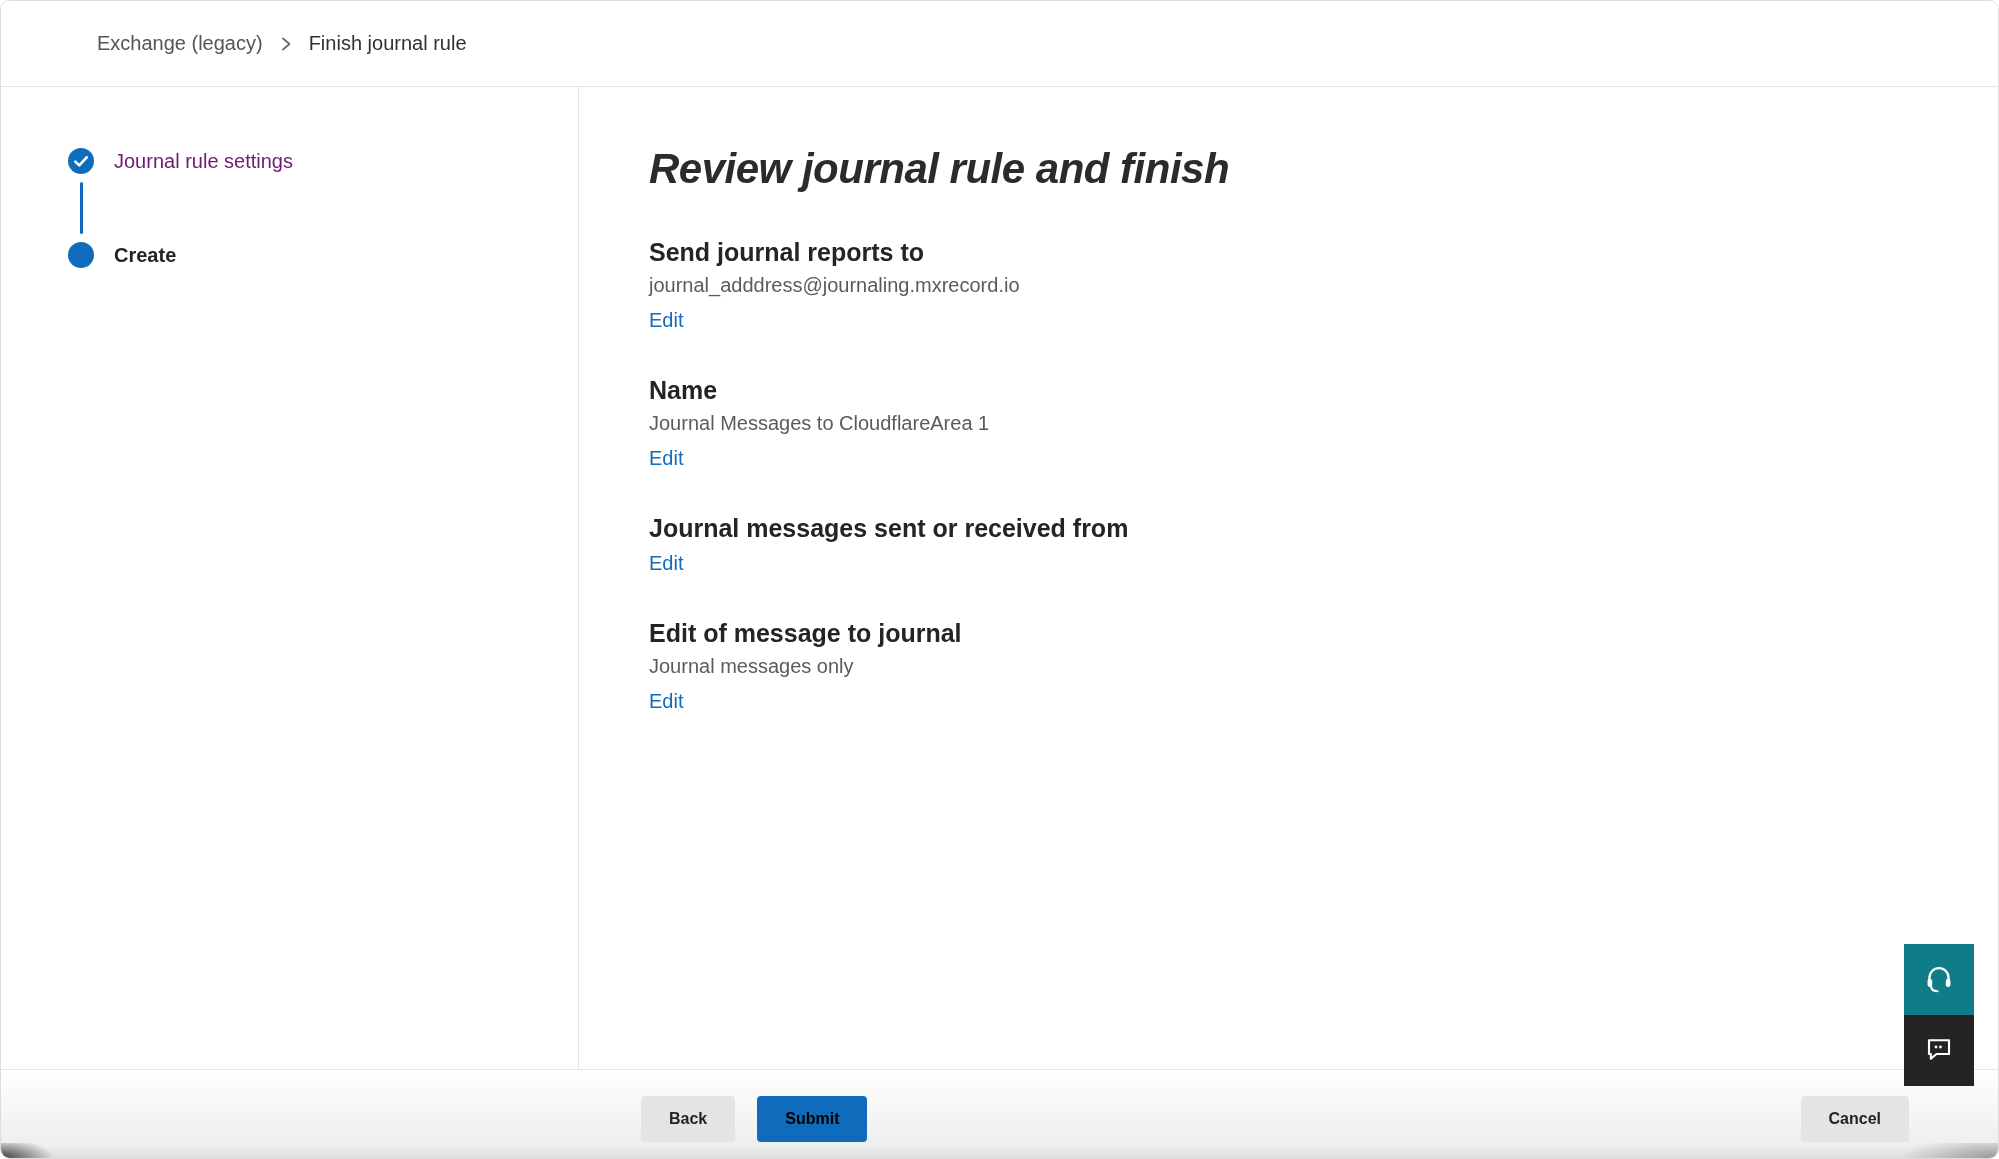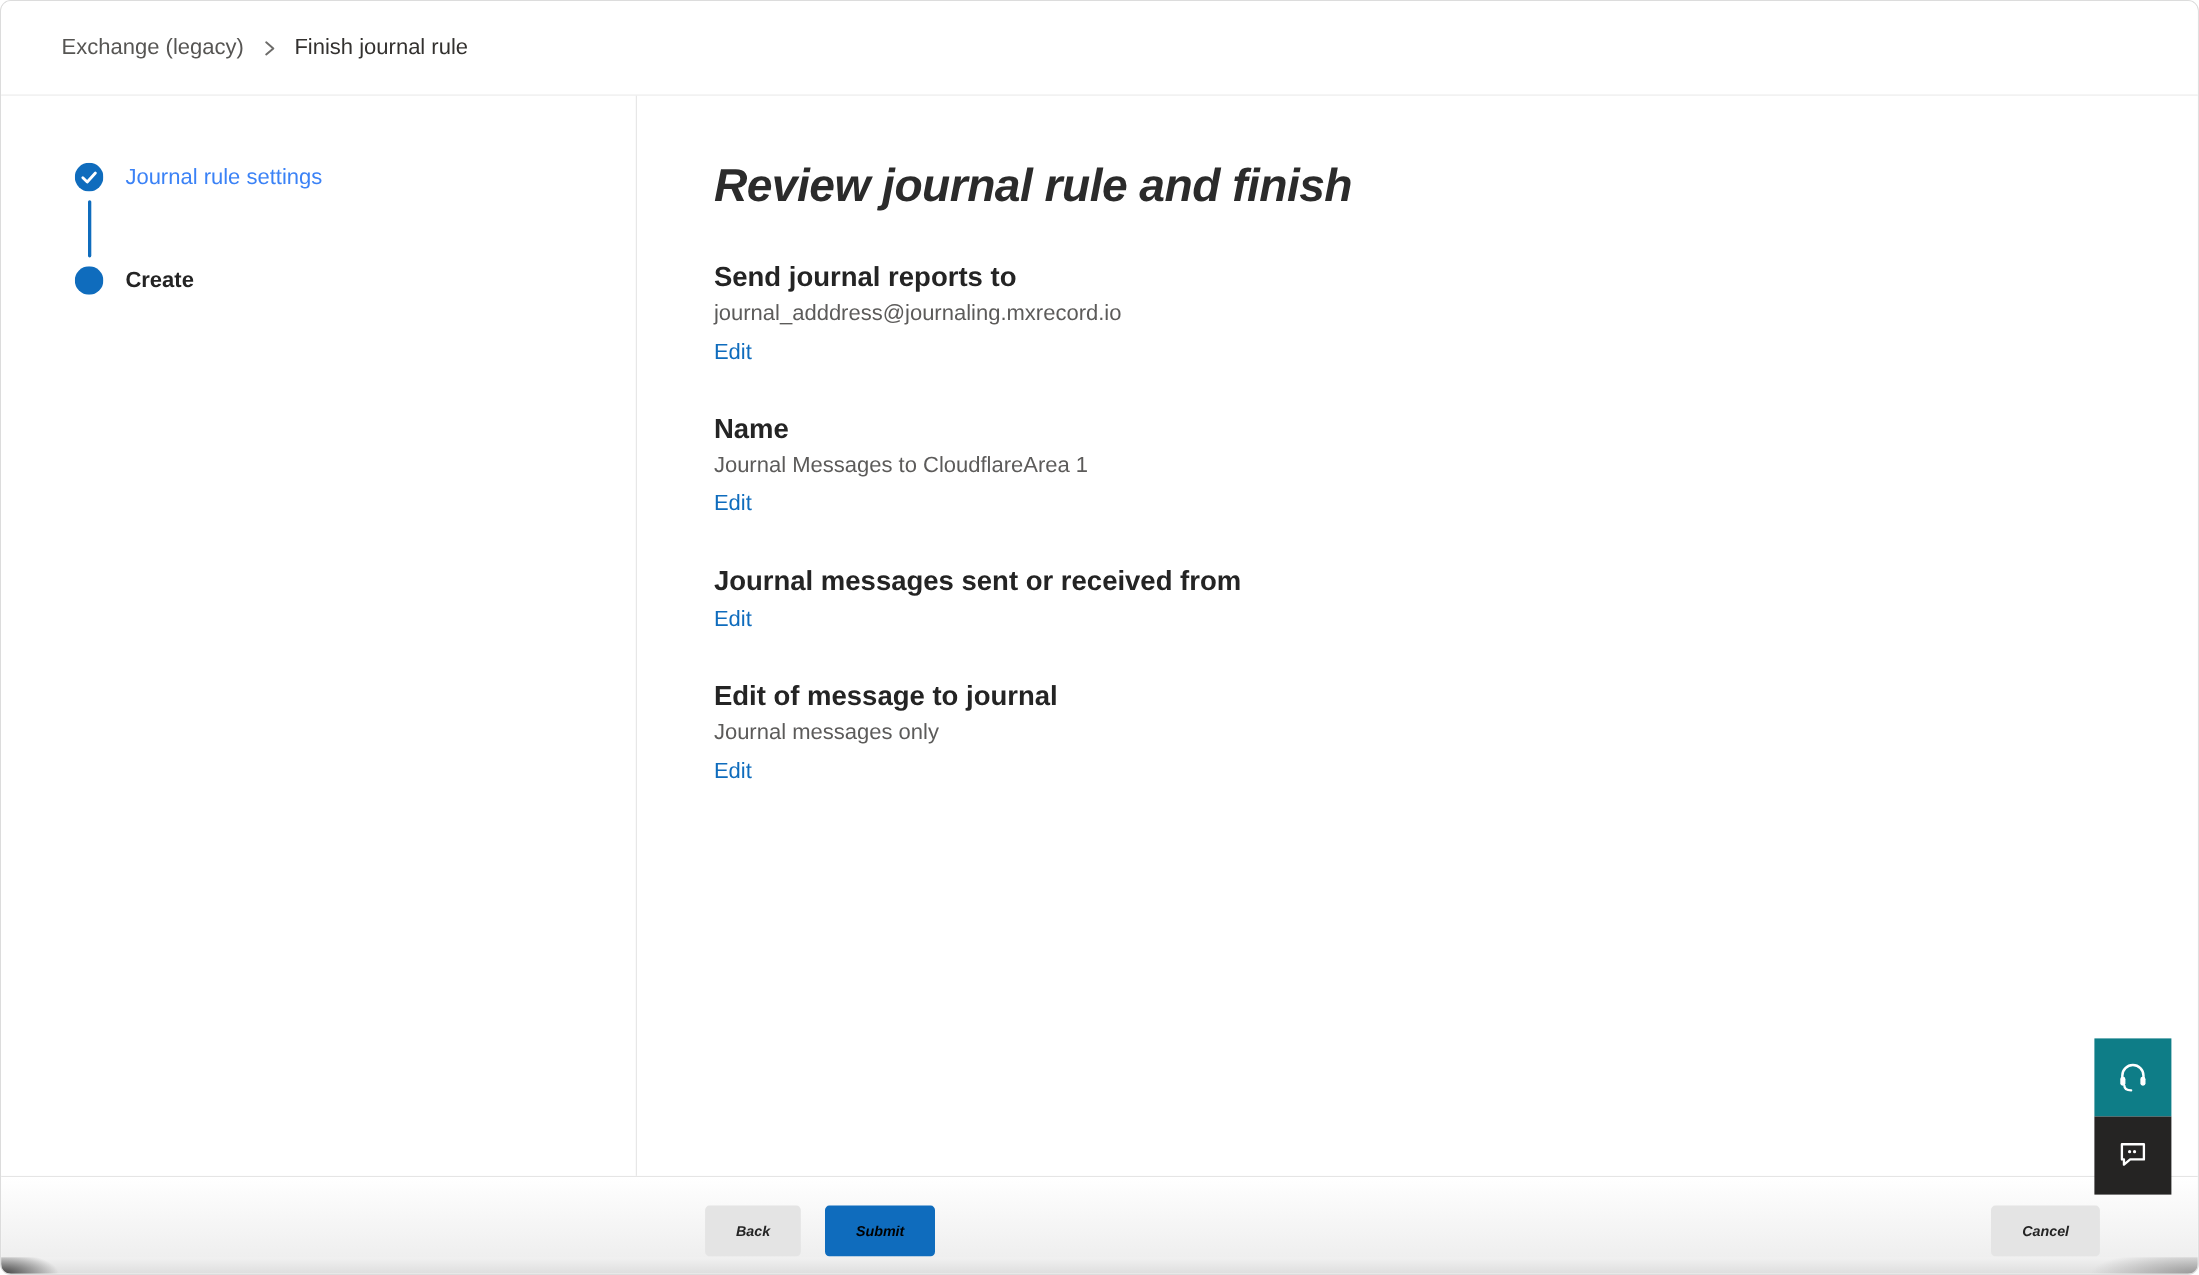--- a/index.html
+++ b/index.html
@@ -16,21 +16,21 @@
     border-radius: 10px;
     box-sizing: border-box;
     overflow: hidden;
   }
 
   
   .topbar {
     position: absolute; top: 0; left: 0; right: 0;
     height: 86px;
     display: flex; align-items: center;
-    padding-left: 55px;
+    padding-left: 96px;
     border-bottom: 1px solid #e5e5e5;
     background: #ffffff;
     box-sizing: border-box;
   }
   .crumb-link {
     font-size: 20px; color: #565553; text-decoration: none; cursor: pointer;
   }
   .crumb-sep {
     display: inline-flex; margin: 0 16px; color: #7a7977;
   }
@@ -43,21 +43,21 @@
     background: #ffffff;
   }
   .wizard-nav {
     width: 578px; min-width: 578px;
     border-right: 1px solid #e5e5e5;
     box-sizing: border-box;
     padding: 61px 0 0 67px;
   }
   .step-row { display: flex; align-items: center; height: 26px; }
   .step-circle { width: 26px; height: 26px; display: block; flex: none; }
-  .step-label { margin-left: 20px; font-size: 20px; color: #3b82f6; white-space: nowrap; }
+  .step-label { margin-left: 20px; font-size: 20px; color: #701a75; white-space: nowrap; }
   .step-row.current .step-label { font-weight: 700; color: #242424; }
   .step-connector {
     width: 3px; height: 52px; margin: 8px 0 8px 11.5px;
     background: #0f6cbd; border-radius: 2px;
   }
 
   
   .main-pane { flex: 1; padding: 56px 0 0 70px; box-sizing: border-box; }
   .page-title {
     margin: 0; font-size: 42px; line-height: 52px; font-weight: 700;
@@ -82,23 +82,22 @@
     position: absolute; left: 0; right: 0; top: 1068px; height: 77px;
     border-top: 1px solid #e5e5e5;
     background: linear-gradient(to bottom, #ffffff, #eeeeee);
     box-sizing: border-box;
     display: flex; align-items: flex-start;
     padding: 26px 89px 0 640px;
   }
   .btn {
     height: 46px; border: none; border-radius: 4px;
     font-family: "Liberation Sans", sans-serif;
-    font-size: 13px; font-weight: 700; cursor: pointer;
+    font-size: 16px; font-weight: 700; cursor: pointer;
     padding: 12px 28px;
-    font-style: italic;
   }
   .btn-secondary { background: #e4e4e4; color: #242424; }
   .btn-primary   { background: #0f6cbd; color: #000000; margin-left: 22px; }
   .btn-cancel    { margin-left: auto; }
 
   
   .side-widgets { position: absolute; top: 943px; right: 24px; width: 70px; }
   .side-btn {
     width: 70px; height: 71px; border: none; cursor: pointer;
     display: flex; align-items: center; justify-content: center; padding: 0;

